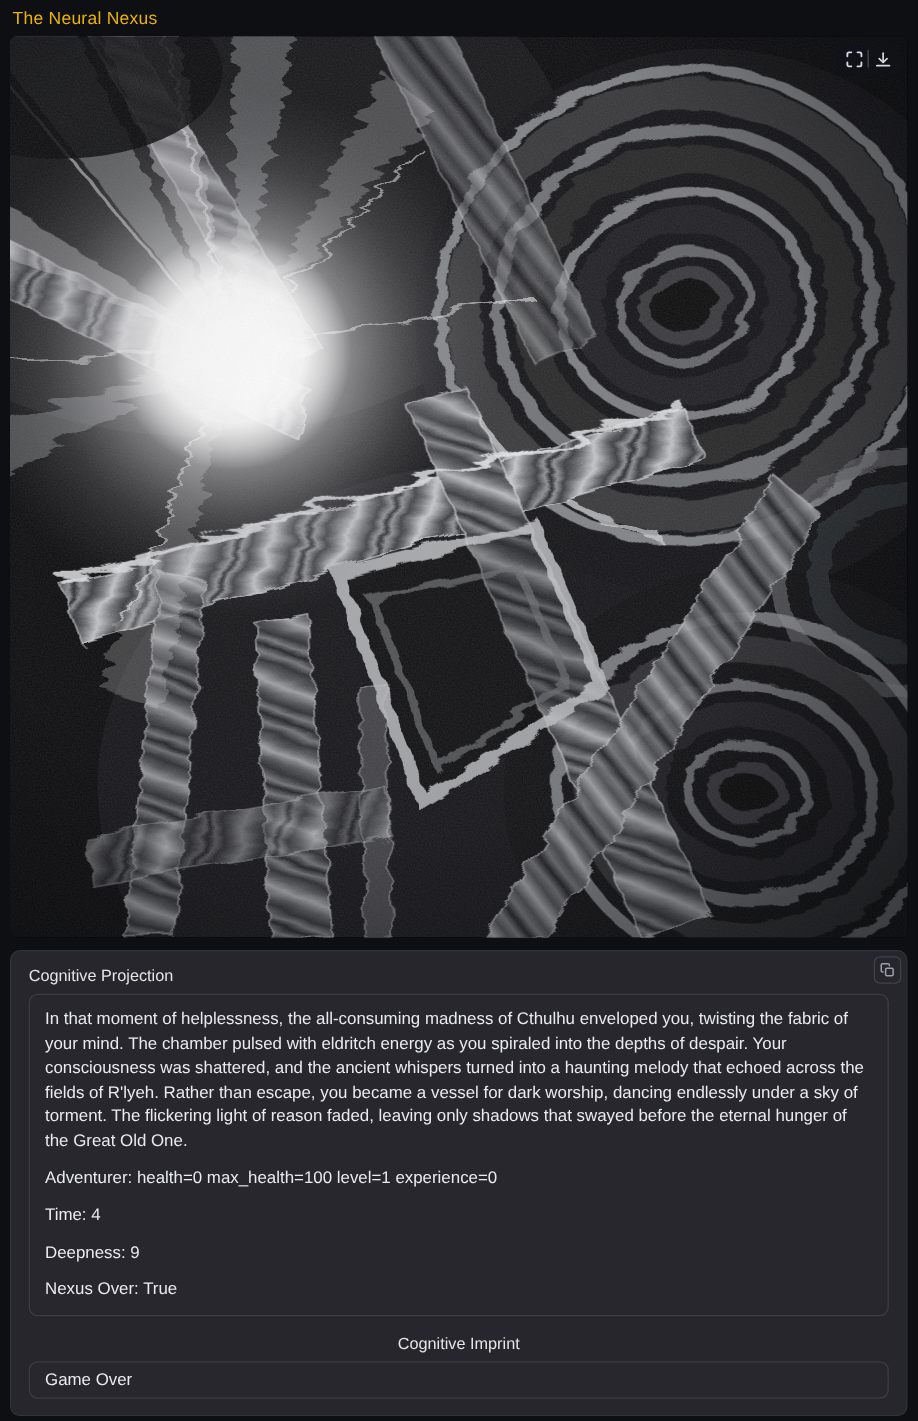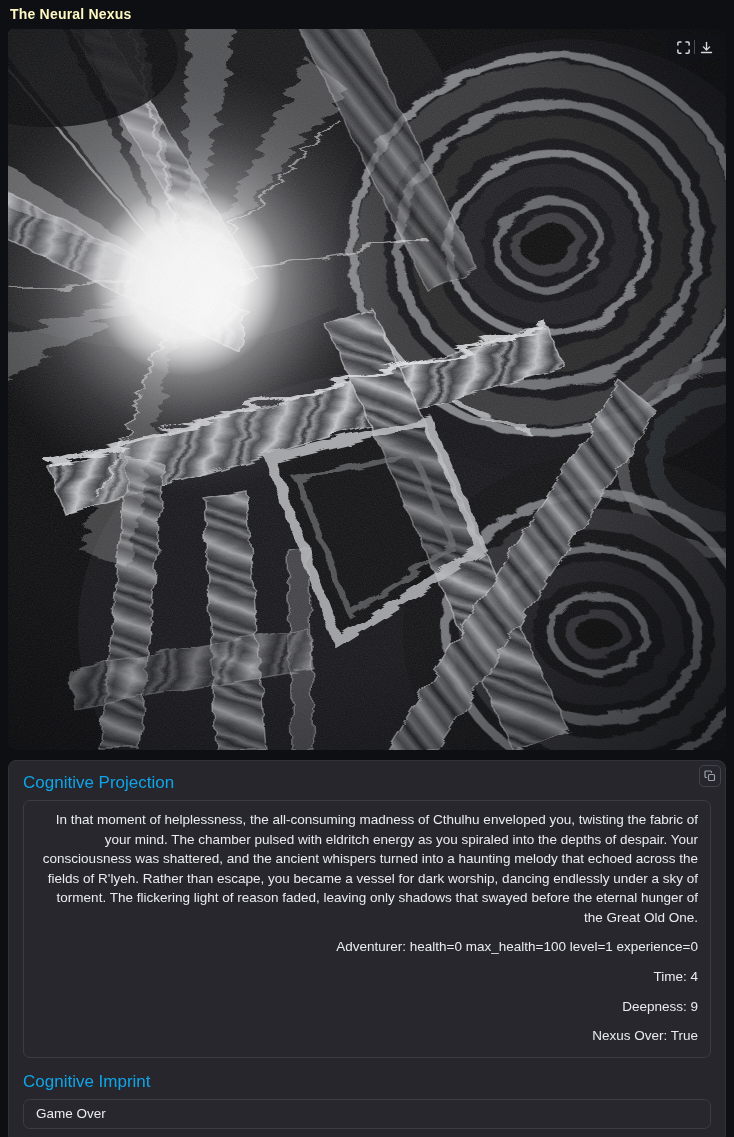--- a/index.html
+++ b/index.html
@@ -5,21 +5,21 @@
   * { box-sizing: border-box; margin: 0; padding: 0; }
   html, body { width: 734px; height: 1137px; overflow: hidden; }
   body {
     background: #0e0f12;
     font-family: "Liberation Sans", sans-serif;
     color: #e9ebef;
   }
   .app { padding: 0 8px; }
 
   .page-title {
-    font-size: 14px; font-weight: bold; color: #fef9c3;
+    font-size: 14px; font-weight: normal; color: #eab308;
     padding: 6px 2px 7px 2px; letter-spacing: .2px;
   }
 
   
   .image-block {
     position: relative; width: 718px; height: 721px;
     border-radius: 6px; overflow: hidden; background: #000;
   }
   .image-block svg.art { display: block; width: 718px; height: 721px; }
   .img-toolbar {
@@ -39,30 +39,29 @@
     background: #26262c; border: 1px solid #31323a; border-radius: 8px;
     padding: 12px 14px 13px 14px;
   }
   .copy-btn {
     position: absolute; top: 4px; right: 4px;
     width: 22px; height: 22px; display: flex; align-items: center; justify-content: center;
     background: #26262c; border: 1px solid #41434c; border-radius: 5px;
     color: #9ba1ab; cursor: pointer; padding: 0;
   }
   .field-label {
-    display: block; color: #0ea5e9; font-size: 17px; margin-bottom: 7px;
+    display: block; color: #e5e5e5; font-size: 13px; margin-bottom: 7px;
   }
   .textarea-box {
     background: #27272d; border: 1px solid #3b3d46; border-radius: 7px;
     padding: 9px 12px 11px 12px; font-size: 13.5px; line-height: 1.45; color: #e9ebef;
     overflow: hidden;
-    text-align: right;
   }
   .textarea-box .stat-line { margin-top: 10px; }
-  .imprint-label { margin-top: 14px; }
+  .imprint-label { margin-top: 14px; text-align: center; }
   .text-input {
     width: 100%; height: 30px;
     background: #27272d; border: 1px solid #3b3d46; border-radius: 7px;
     padding: 0 12px; font-size: 13.5px; color: #e9ebef;
     font-family: "Liberation Sans", sans-serif; outline: none;
   }
 </style>
 </head>
 <body>
 

